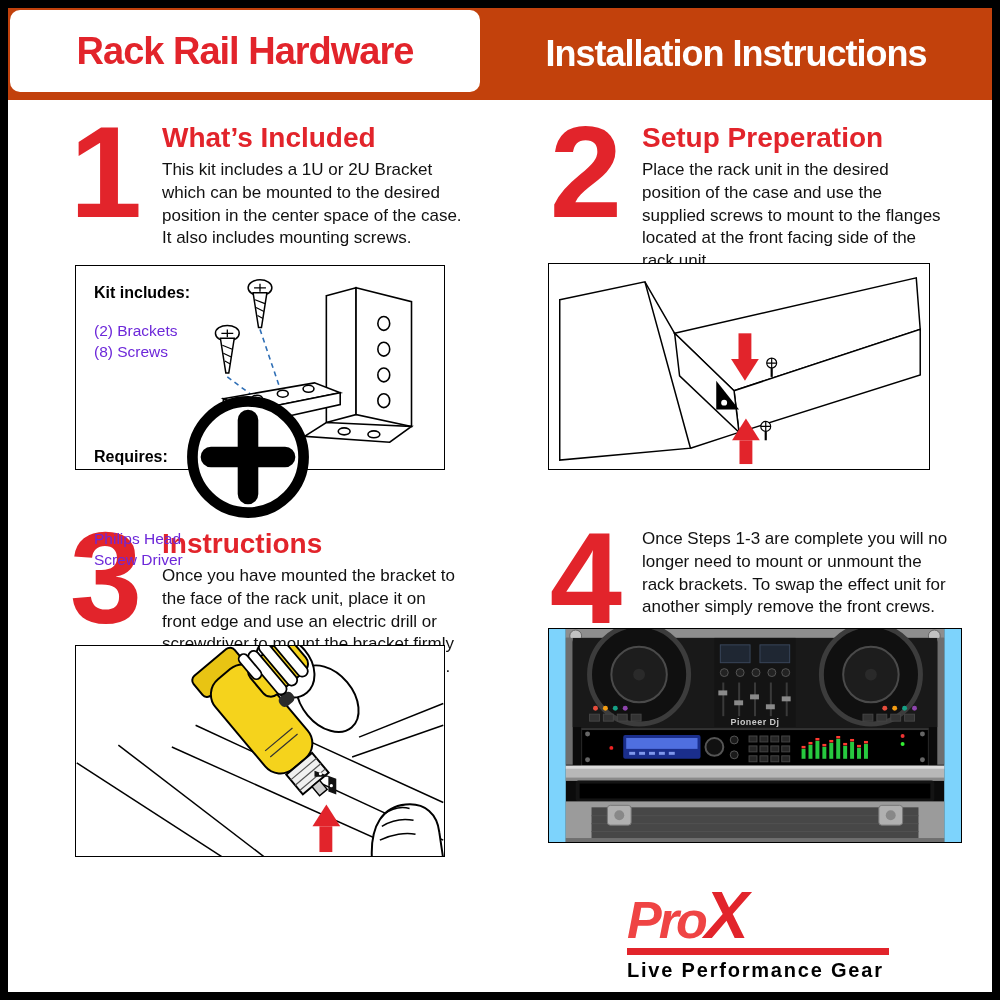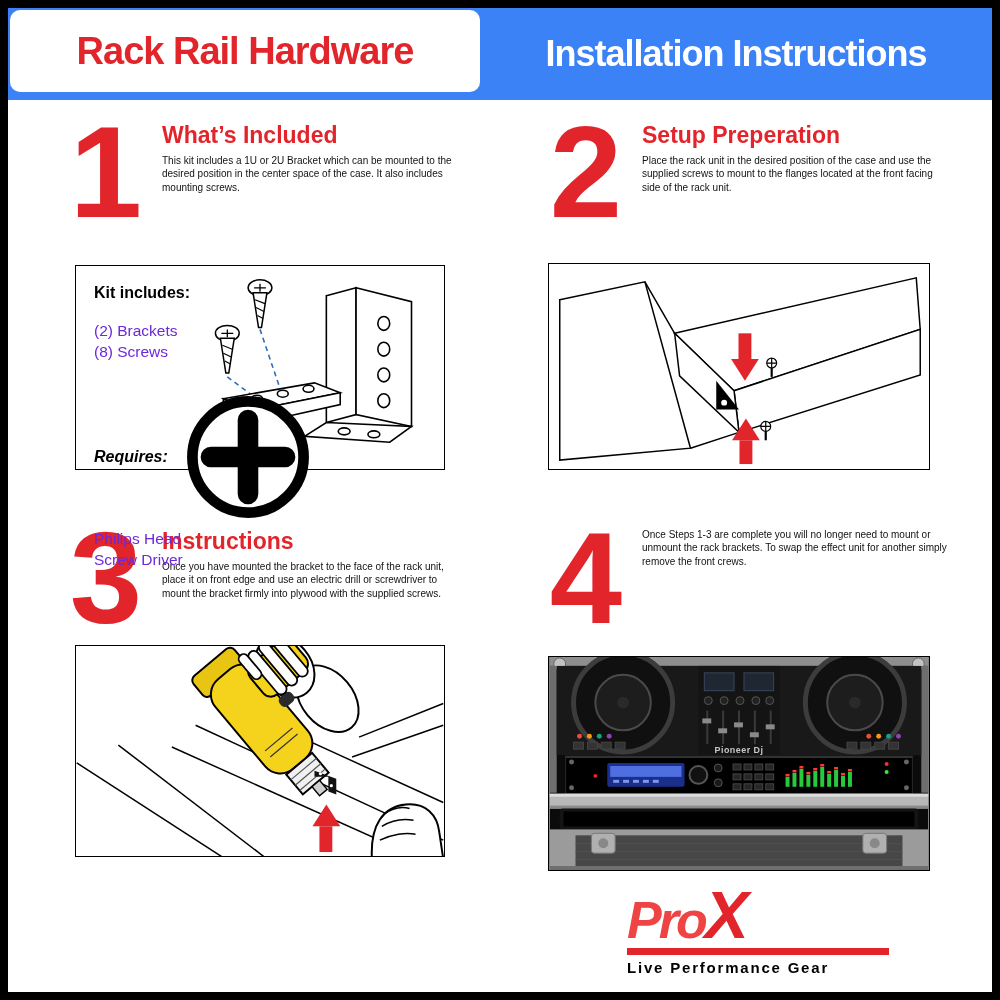--- a/index.html
+++ b/index.html
@@ -1,55 +1,55 @@
 <!DOCTYPE html>
 <html><head>
 <meta charset="utf-8">
 <style>
   :root{ --red:#E2242B; }
   html,body{margin:0;padding:0;background:#fff;}
   .page{position:relative;width:1000px;height:1000px;box-sizing:border-box;border:8px solid #000;
         background:#fff;font-family:"Liberation Sans",sans-serif;overflow:hidden;}
   
-  .header{position:absolute;left:0;top:0;width:984px;height:92px;background:#3b82f6;}
+  .header{position:absolute;left:0;top:0;width:984px;height:92px;background:#c2410c;}
   .header-left{position:absolute;left:2px;top:2px;width:470px;height:82px;background:#fff;border-radius:10px;
                display:flex;align-items:center;justify-content:center;}
   .header-left span{font-size:38px;font-weight:700;color:var(--red);letter-spacing:-1px;}
   .header-right{position:absolute;left:472px;top:0;width:512px;height:92px;display:flex;align-items:center;
                 justify-content:center;color:#fff;font-size:36px;font-weight:700;letter-spacing:-1px;}
   
   .step{position:absolute;display:flex;gap:14px;align-items:flex-start;}
   .step-number{flex:0 0 auto;width:84px;text-align:center;font-size:130px;font-weight:700;color:var(--red);line-height:.78;}
-  .step-title{margin:0 0 5px;font-size:23px;font-weight:700;color:var(--red);}
-  .step-body{margin:0;font-size:10px;line-height:1.34;color:#111;}
+  .step-title{margin:0 0 5px;font-size:28px;font-weight:700;color:var(--red);}
+  .step-body{margin:0;font-size:17px;line-height:1.34;color:#111;}
   #step1{left:56px;top:114px;width:398px;}
   #step2{left:536px;top:114px;width:406px;}
   #step3{left:56px;top:520px;width:398px;}
   #step4{left:536px;top:520px;width:406px;}
   
   .illus{position:absolute;border:1.5px solid #000;background:#fff;box-sizing:border-box;}
   #box1{left:67px;top:257px;width:370px;height:205px;}
   #box2{left:540px;top:255px;width:382px;height:207px;}
   #box3{left:67px;top:637px;width:370px;height:212px;}
-  #photo{left:540px;top:648px;width:382px;height:215px;border:1px solid #000;background:#a3a3a3;}
+  #photo{left:540px;top:620px;width:414px;height:215px;border:1px solid #000;background:#7dd3fc;}
   .illus svg{position:absolute;left:0;top:0;width:100%;height:100%;}
   
   .kit-text{position:absolute;left:18px;top:18px;width:140px;z-index:2;}
   .kit-label{font-size:16px;font-weight:700;color:#000;margin-bottom:19px;}
   .kit-item{font-size:15.5px;color:#6d28d9;line-height:1.35;}
-  .kit-requires-row{display:flex;align-items:center;gap:10px;margin-top:24px;margin-bottom:2px;font-style:italic;}
+  .kit-requires-row{display:flex;align-items:center;gap:10px;margin-top:24px;margin-bottom:2px;}
   .kit-requires-row .kit-label{margin-bottom:0;}
   .kit-requires-text{width:105px;}
   
   .footer-logo{position:absolute;left:619px;top:877px;width:262px;}
   .logo-row{display:flex;align-items:baseline;line-height:.92;}
   .logo-pro{font-size:52px;font-weight:700;font-style:italic;letter-spacing:-3px;color:#ef4444;}
   .logo-x{font-size:66px;font-weight:700;font-style:italic;color:var(--red);}
   .logo-bar{height:7px;background:var(--red);margin-top:2px;}
-  .logo-tagline{margin-top:4px;font-size:15px;font-weight:700;letter-spacing:1.8px;color:#000;white-space:nowrap;}
+  .logo-tagline{margin-top:4px;font-size:20px;font-weight:700;letter-spacing:1.8px;color:#000;white-space:nowrap;}
 </style>
 </head>
 <body>
 
 <div class="page">
 
   <div class="header">
     <div class="header-left">
       <span>Rack Rail Hardware</span>
     </div>

